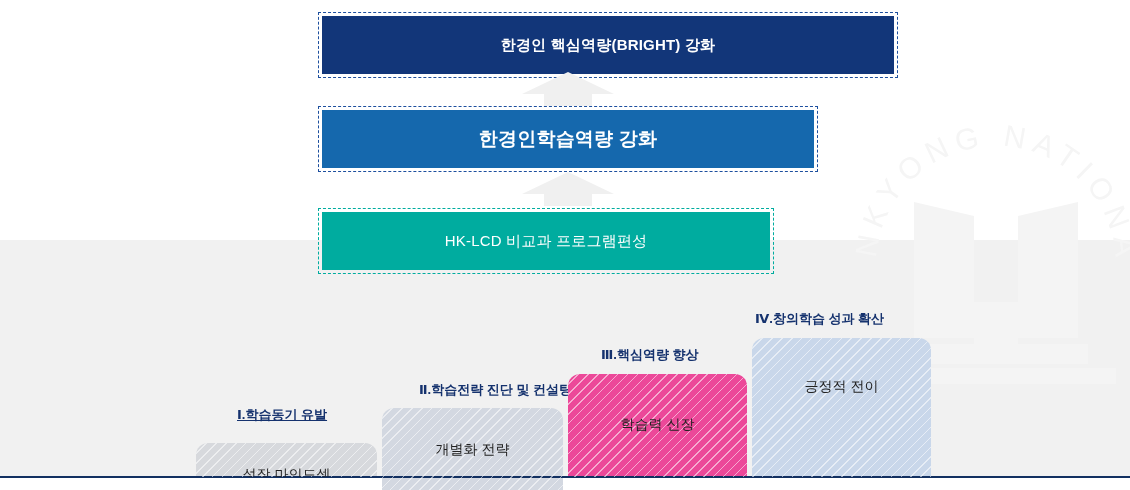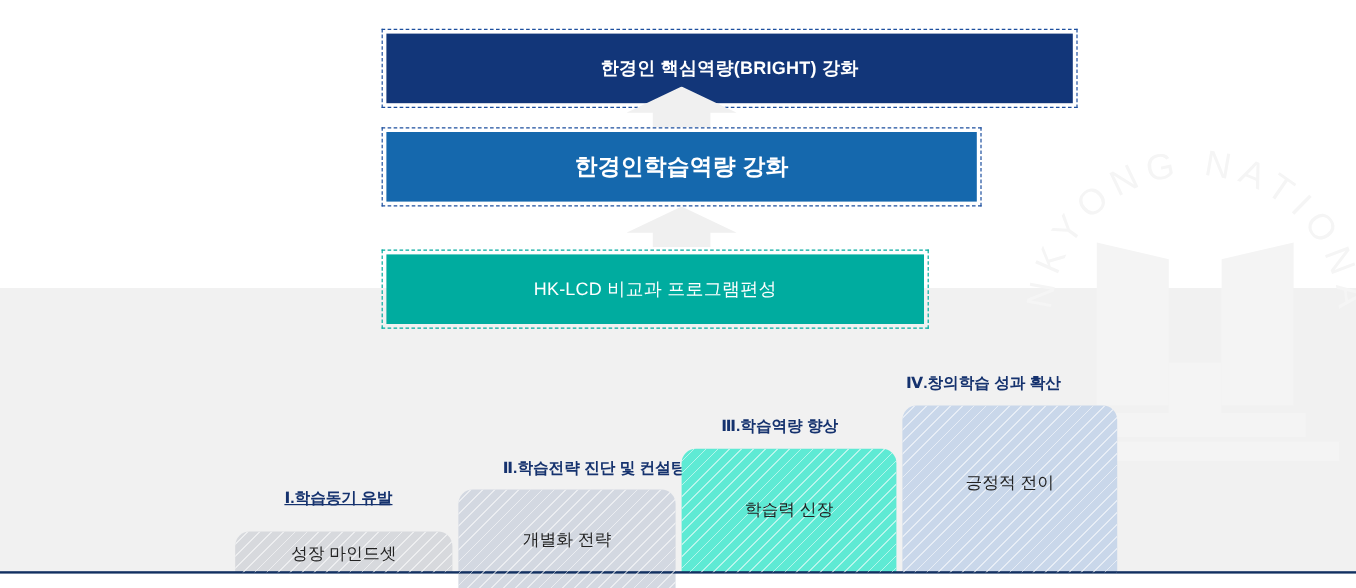--- a/index.html
+++ b/index.html
@@ -69,21 +69,21 @@
     display: flex;
     align-items: center;
     justify-content: center;
     color: #ffffff;
     letter-spacing: 0.2px;
   }
   .banner.navy { background: #123679; font-weight: bold; font-size: 15px; }
   .banner.blue { background: #1568ad; font-weight: bold; font-size: 19px; }
   .banner.teal { background: #00ac9f; font-weight: normal; font-size: 15px; }
 
-  #banner1 { left: 318px; top: 24px;   width: 580px; height: 66px; }
+  #banner1 { left: 318px; top: 12px;   width: 580px; height: 66px; }
   #banner2 { left: 318px; top: 106px; width: 500px; height: 66px; }
   #banner3 { left: 318px; top: 208px; width: 456px; height: 66px; }
 
   
   .arrow {
     position: absolute;
     width: 92px;
     height: 34px;
   }
   #arrow1 { left: 522px; top: 72px; }
@@ -116,27 +116,27 @@
       135deg,
       rgba(255,255,255,0.55) 0px,
       rgba(255,255,255,0.55) 1px,
       rgba(0,0,0,0) 1px,
       rgba(0,0,0,0) 7px
     );
   }
 
   #step1 { left: 196px; top: 443px; width: 181px; height: 34px; background: #d7d9dd; }
   #step2 { left: 382px; top: 408px; width: 181px; height: 86px; background: #d3d8e1; }
-  #step3 { left: 568px; top: 374px; width: 179px; height: 103px; background: #5eead4; }
+  #step3 { left: 568px; top: 374px; width: 179px; height: 103px; background: #ec4899; }
   #step4 { left: 752px; top: 338px; width: 179px; height: 139px; background: #c9d7ea; }
 
-  #step1 .step-text { padding-top: 10px; }
+  #step1 .step-text { padding-top: 23px; }
   #step2 .step-text { padding-top: 33px; }
   #step3 .step-text { padding-top: 42px; }
-  #step4 .step-text { padding-top: 56px; text-align: center; }
+  #step4 .step-text { padding-top: 40px; text-align: center; }
 
   
   .step-caption {
     position: absolute;
     font-size: 13px;
     font-weight: bold;
     color: #15326e;
     white-space: nowrap;
   }
   #caption1 { left: 237px; top: 406px; text-decoration: underline; }
@@ -186,21 +186,21 @@
       <polygon points="46,0 92,22 70,22 70,34 22,34 22,22 0,22" fill="#f0f0f0"></polygon>
     </svg>
   </div>
 
   <div class="banner-wrap teal" id="banner3">
     <div class="banner teal">HK-LCD  비교과 프로그램편성</div>
   </div>
 
   <div class="step-caption" id="caption1">Ⅰ.학습동기 유발</div>
   <div class="step-caption" id="caption2">Ⅱ.학습전략 진단 및 컨설팅</div>
-  <div class="step-caption" id="caption3">Ⅲ.학습역량 향상</div>
+  <div class="step-caption" id="caption3">Ⅲ.핵심역량 향상</div>
   <div class="step-caption" id="caption4">Ⅳ.창의학습 성과 확산</div>
 
   <div class="step" id="step1">
     <div class="step-hatch"></div>
     <div class="step-text">성장 마인드셋</div>
   </div>
   <div class="step" id="step2">
     <div class="step-hatch"></div>
     <div class="step-text">개별화 전략</div>
   </div>

